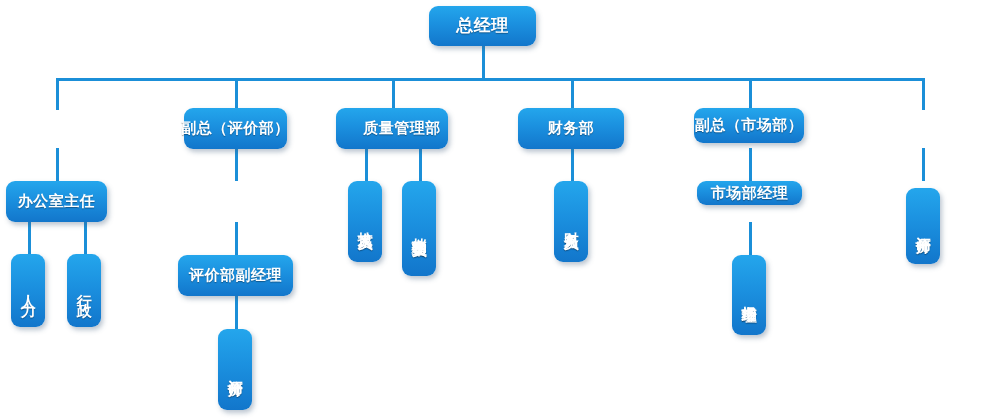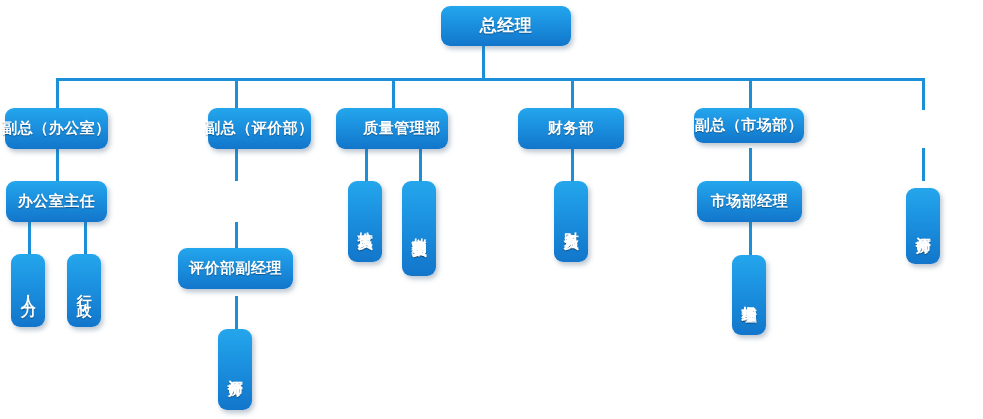--- a/index.html
+++ b/index.html
@@ -74,28 +74,25 @@
   <div class="line v" style="left:749px;top:148px;height:33px;"></div>
   <div class="line v" style="left:922px;top:148px;height:33px;"></div>
 
   <div class="line v" style="left:28px;top:222px;height:32px;"></div>
   <div class="line v" style="left:84px;top:222px;height:32px;"></div>
   <div class="line v" style="left:235px;top:222px;height:33px;"></div>
   <div class="line v" style="left:749px;top:222px;height:33px;"></div>
 
   <div class="line v" style="left:235px;top:296px;height:33px;"></div>
 
-  <div class="node h-node big" style="left:429px;top:6px;width:130px;height:40px;margin-left:12px;">
+  <div class="node h-node big" style="left:429px;top:6px;width:107px;height:40px;">
     <span class="lbl">总经理</span>
   </div>
 
-  <div class="node h-node" style="left:5px;top:108px;width:103px;height:41px;">
-    <span class="lbl">副总（办公室）</span>
-  </div>
-  <div class="node h-node" style="left:184px;top:108px;width:103px;height:41px;margin-left:24px;">
+  <div class="node h-node" style="left:184px;top:108px;width:103px;height:41px;">
     <span class="lbl">副总（评价部）</span>
   </div>
   <div class="node h-node" style="left:336px;top:108px;width:112px;height:41px;padding-left:20px;">
     <span class="lbl">质量管理部</span>
   </div>
   <div class="node h-node" style="left:518px;top:108px;width:106px;height:41px;justify-content:center;">
     <span class="lbl">财务部</span>
   </div>
   <div class="node h-node" style="left:694px;top:108px;width:110px;height:35px;">
     <span class="lbl">副总（市场部）</span>
@@ -106,34 +103,34 @@
   </div>
   <div class="node v-node" style="left:348px;top:181px;width:34px;height:81px;">
     <span class="lbl">技术人员</span>
   </div>
   <div class="node v-node" style="left:402px;top:181px;width:34px;height:95px;">
     <span class="lbl">档案管理员</span>
   </div>
   <div class="node v-node" style="left:554px;top:181px;width:34px;height:81px;">
     <span class="lbl">财务人员</span>
   </div>
-  <div class="node h-node" style="left:697px;top:181px;width:105px;height:41px;">
+  <div class="node h-node" style="left:697px;top:181px;width:105px;height:24px;">
     <span class="lbl">市场部经理</span>
   </div>
   <div class="node v-node" style="left:906px;top:188px;width:34px;height:76px;">
     <span class="lbl">评价师</span>
   </div>
 
   <div class="node v-node spaced" style="left:11px;top:254px;width:34px;height:73px;">
     <span class="lbl">人力</span>
   </div>
   <div class="node v-node spaced" style="left:67px;top:254px;width:34px;height:73px;">
     <span class="lbl">行政</span>
   </div>
-  <div class="node h-node" style="left:178px;top:248px;width:115px;height:41px;">
+  <div class="node h-node" style="left:178px;top:255px;width:115px;height:41px;">
     <span class="lbl">评价部副经理</span>
   </div>
   <div class="node v-node" style="left:732px;top:255px;width:34px;height:80px;">
     <span class="lbl">市场经理</span>
   </div>
 
   <div class="node v-node" style="left:218px;top:329px;width:34px;height:81px;">
     <span class="lbl">评价师</span>
   </div>
 

